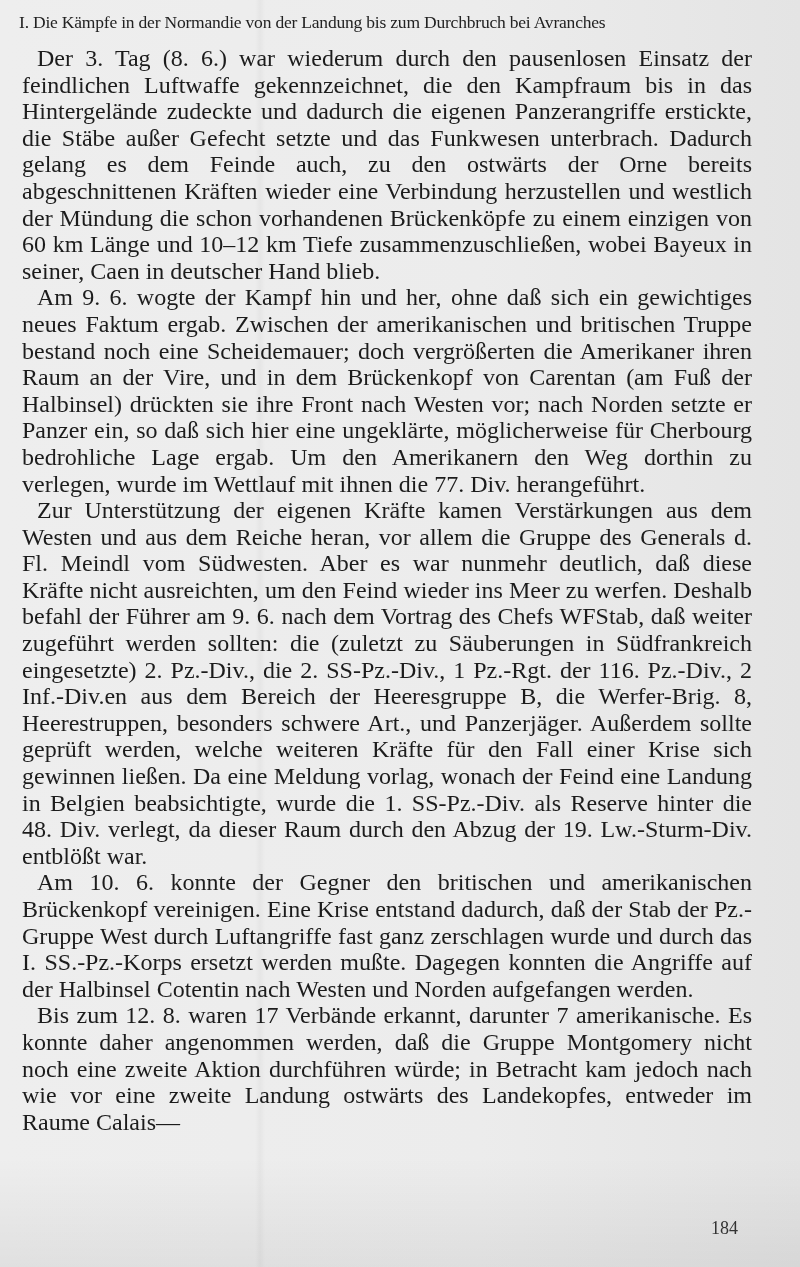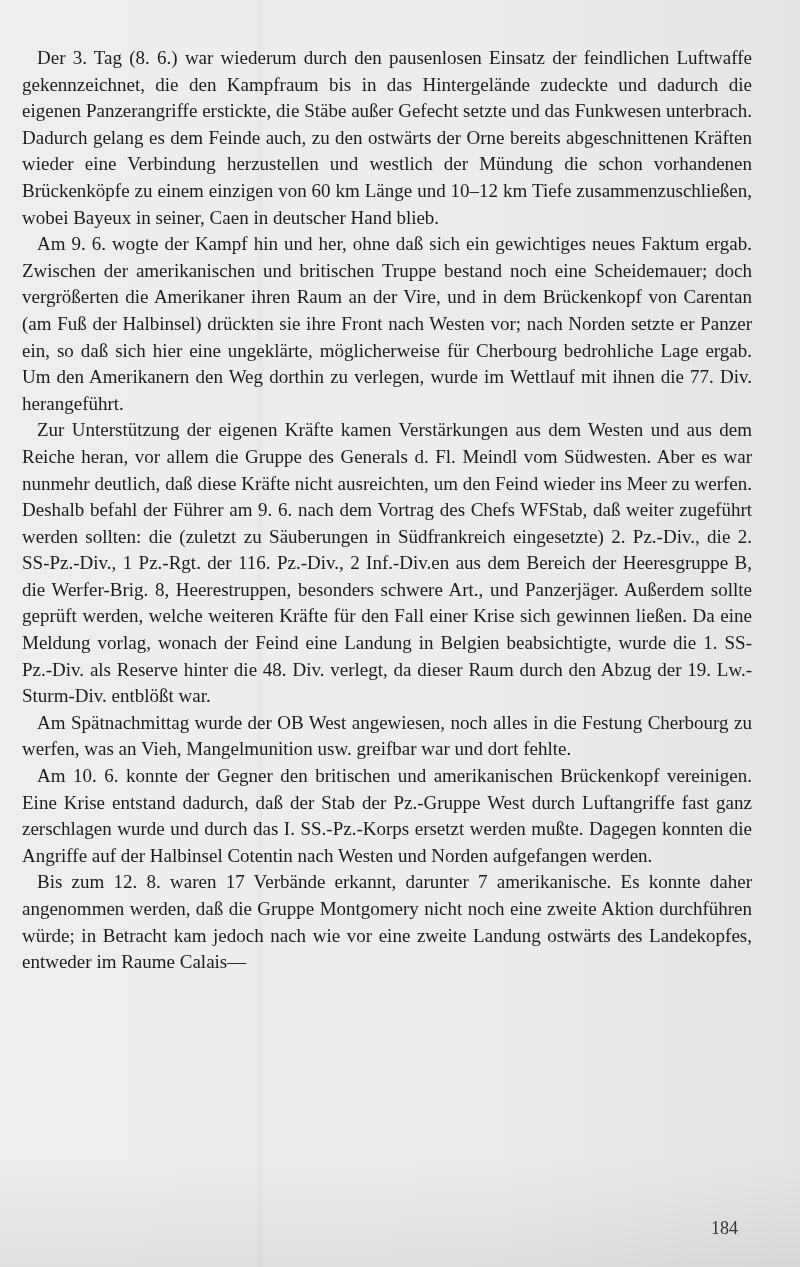--- a/index.html
+++ b/index.html
@@ -20,42 +20,42 @@
       position: absolute; left: 0; right: 0; bottom: 0; height: 110px;
       background: linear-gradient(180deg, rgba(0,0,0,0) 0%, rgba(0,0,0,0.06) 100%);
     }
     .running-head {
       position: absolute; left: 19px; top: 12px;
       font-size: 17.5px; letter-spacing: -0.2px; color: #222;
       white-space: nowrap;
     }
     .body-text {
       position: absolute; left: 22px; top: 45px; width: 730px;
-      font-size: 19px; line-height: 26.6px;
+      font-size: 24px; line-height: 26.6px;
       text-align: justify; color: #1c1c1c;
     }
     .para { margin: 0; text-indent: 15px; }
     .para + .para { margin-top: 0; }
     .gap { margin-top: 25px; }
     .page-number {
       position: absolute; left: 711px; top: 1218px;
       font-size: 18px; color: #333;
     }
   </style>
 </head>
 <body>
 
 <div class="page">
   <div class="fold"></div>
   <div class="bottom-shade"></div>
 
+  <div class="running-head">I. Die Kämpfe in der Normandie von der Landung bis zum Durchbruch bei Avranches</div>
 
   <div class="body-text">
     <p class="para">Der 3. Tag (8. 6.) war wiederum durch den pausenlosen Einsatz der feindlichen Luftwaffe gekennzeichnet, die den Kampfraum bis in das Hintergelände zudeckte und dadurch die eigenen Panzerangriffe erstickte, die Stäbe außer Gefecht setzte und das Funkwesen unterbrach. Dadurch gelang es dem Feinde auch, zu den ostwärts der Orne bereits abgeschnittenen Kräften wieder eine Verbindung herzustellen und westlich der Mündung die schon vorhandenen Brückenköpfe zu einem einzigen von 60 km Länge und 10–12 km Tiefe zusammenzuschließen, wobei Bayeux in seiner, Caen in deutscher Hand blieb.</p>
     <p class="para gap">Am 9. 6. wogte der Kampf hin und her, ohne daß sich ein gewichtiges neues Faktum ergab. Zwischen der amerikanischen und britischen Truppe bestand noch eine Scheidemauer; doch vergrößerten die Amerikaner ihren Raum an der Vire, und in dem Brückenkopf von Carentan (am Fuß der Halbinsel) drückten sie ihre Front nach Westen vor; nach Norden setzte er Panzer ein, so daß sich hier eine ungeklärte, möglicherweise für Cherbourg bedrohliche Lage ergab. Um den Amerikanern den Weg dorthin zu verlegen, wurde im Wettlauf mit ihnen die 77. Div. herangeführt.</p>
     <p class="para">Zur Unterstützung der eigenen Kräfte kamen Verstärkungen aus dem Westen und aus dem Reiche heran, vor allem die Gruppe des Generals d. Fl. Meindl vom Südwesten. Aber es war nunmehr deutlich, daß diese Kräfte nicht ausreichten, um den Feind wieder ins Meer zu werfen. Deshalb befahl der Führer am 9. 6. nach dem Vortrag des Chefs WFStab, daß weiter zugeführt werden sollten: die (zuletzt zu Säuberungen in Südfrankreich eingesetzte) 2. Pz.-Div., die 2. SS-Pz.-Div., 1 Pz.-Rgt. der 116. Pz.-Div., 2 Inf.-Div.en aus dem Bereich der Heeresgruppe B, die Werfer-Brig. 8, Heerestruppen, besonders schwere Art., und Panzerjäger. Außerdem sollte geprüft werden, welche weiteren Kräfte für den Fall einer Krise sich gewinnen ließen. Da eine Meldung vorlag, wonach der Feind eine Landung in Belgien beabsichtigte, wurde die 1. SS-Pz.-Div. als Reserve hinter die 48. Div. verlegt, da dieser Raum durch den Abzug der 19. Lw.-Sturm-Div. entblößt war.</p>
-    <p class="para">Am Spätnachmittag wurde der OB West angewiesen, noch alles in die Festung Cherbourg zu werfen, was an Vieh, Mangelmunition usw. greifbar war und dort fehlte.</p>
     <p class="para gap">Am 10. 6. konnte der Gegner den britischen und amerikanischen Brückenkopf vereinigen. Eine Krise entstand dadurch, daß der Stab der Pz.-Gruppe West durch Luftangriffe fast ganz zerschlagen wurde und durch das I. SS.-Pz.-Korps ersetzt werden mußte. Dagegen konnten die Angriffe auf der Halbinsel Cotentin nach Westen und Norden aufgefangen werden.</p>
     <p class="para">Bis zum 12. 8. waren 17 Verbände erkannt, darunter 7 amerikanische. Es konnte daher angenommen werden, daß die Gruppe Montgomery nicht noch eine zweite Aktion durchführen würde; in Betracht kam jedoch nach wie vor eine zweite Landung ostwärts des Landekopfes, entweder im Raume Calais—</p>
   </div>
 
   <div class="page-number">184</div>
 </div>
 
 </body></html>

